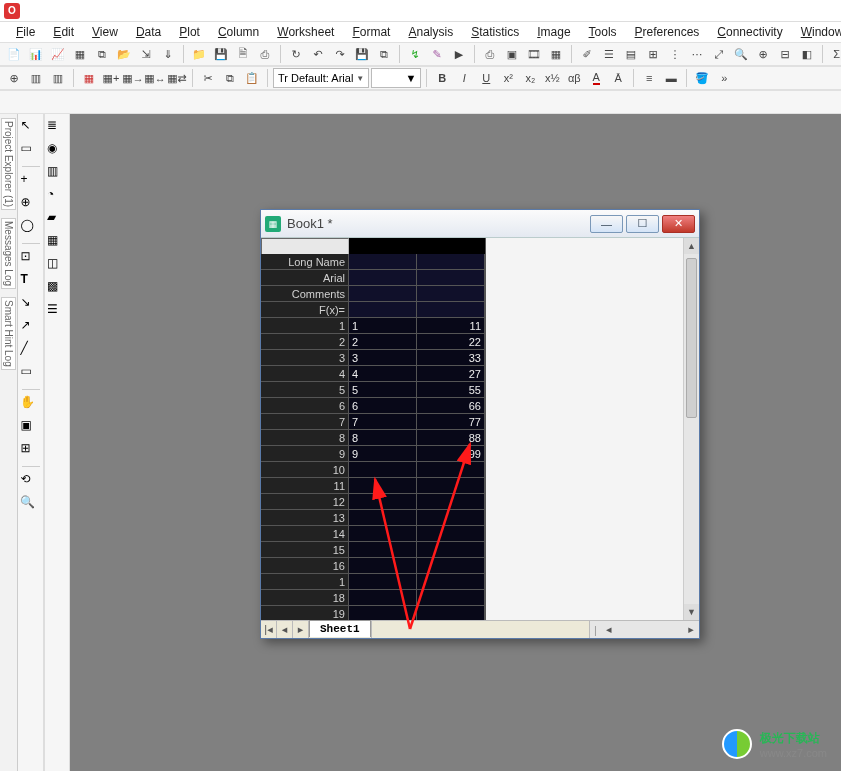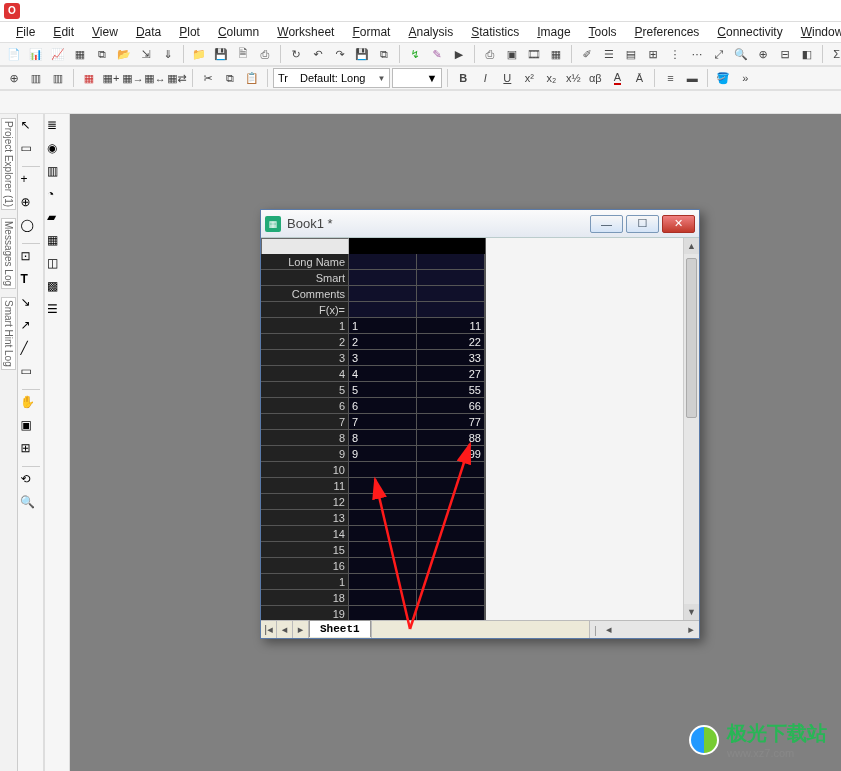--- a/index.html
+++ b/index.html
@@ -69,21 +69,21 @@
   }
   .toolbar .sep {
     width: 1px; height: 18px; background: #ccc; margin: 0 3px;
     flex-shrink: 0;
   }
   .toolbar .font-box {
     border: 1px solid #bbb;
     height: 20px;
     padding: 0 4px;
     display: inline-flex; align-items: center;
-    gap: 12px;
+    gap: 3px;
     background: #fff;
     font-size: 11px;
     flex-shrink: 0;
   }
   .toolbar .font-box .ddh { color: #555; font-size: 8px; }
   .toolbar .size-box {
     border: 1px solid #bbb;
     width: 50px; height: 20px; background: #fff; font-size: 11px;
     display: inline-flex; align-items: center; justify-content: space-between; padding: 0 4px;
     flex-shrink: 0;
@@ -265,21 +265,21 @@
     right: 14px; bottom: 12px;
     display: flex; align-items: center; gap: 8px;
     color: #2a6;
     font-size: 14px;
   }
   .watermark .wicon {
     width: 30px; height: 30px; border-radius: 50%;
     background: conic-gradient(#7c3 0 180deg, #29f 180deg 360deg);
     border: 2px solid #fff;
   }
-  .watermark .wtext { color:#29b556; font-weight:bold; font-size:20px;}
+  .watermark .wtext { color:#29b556; font-weight:bold; font-size:12px;}
   .watermark .wsub { color:#888; font-size:11px; display:block;}
 </style>
 </head>
 <body>
 
 <div class="titlebar">
   <span class="app-icon">O</span>
 </div>
 
 <div class="menubar" id="menubar">
@@ -356,21 +356,21 @@
   <span class="tbtn">▦→</span>
   <span class="tbtn">▦↔</span>
   <span class="tbtn">▦⇄</span>
   <span class="sep"></span>
   <span class="tbtn">✂</span>
   <span class="tbtn">⧉</span>
   <span class="tbtn">📋</span>
   <span class="sep"></span>
   <span class="font-box">
     <span>Tr</span>
-    <span>Default: Long</span>
+    <span>Default: Arial</span>
     <span class="ddh">▼</span>
   </span>
   <span class="size-box">
     <span></span>
     <span class="ddh">▼</span>
   </span>
   <span class="sep"></span>
   <span class="tbtn">
       <b>B</b>
     </span>
@@ -455,21 +455,21 @@
       </div>
 
       <div class="book-body">
         <div class="sheet" id="sheet">
             <div class="hcell corner" style="grid-row: auto;"></div>
             <div class="hcell hcol">A(X)</div>
             <div class="hcell hcol">B(Y)</div>
             <div class="rcell rname">Long Name</div>
             <div class="cell hdr-dark cell-a"></div>
             <div class="cell hdr-dark cell-b"></div>
-            <div class="rcell rname">Smart</div>
+            <div class="rcell rname">Arial</div>
             <div class="cell hdr-dark cell-a"></div>
             <div class="cell hdr-dark cell-b"></div>
             <div class="rcell rname">Comments</div>
             <div class="cell hdr-dark cell-a"></div>
             <div class="cell hdr-dark cell-b"></div>
             <div class="rcell rname">F(x)=</div>
             <div class="cell hdr-dark cell-a"></div>
             <div class="cell hdr-dark cell-b"></div>
             <div class="rcell rlabel">1</div>
             <div class="cell data-dark cell-a">1</div>

